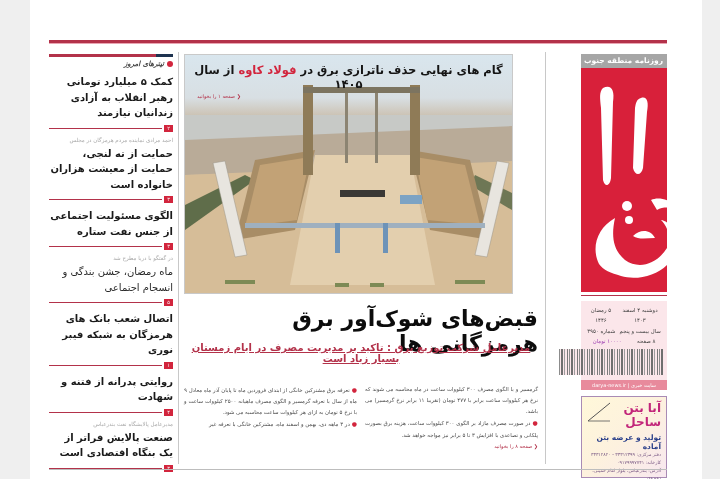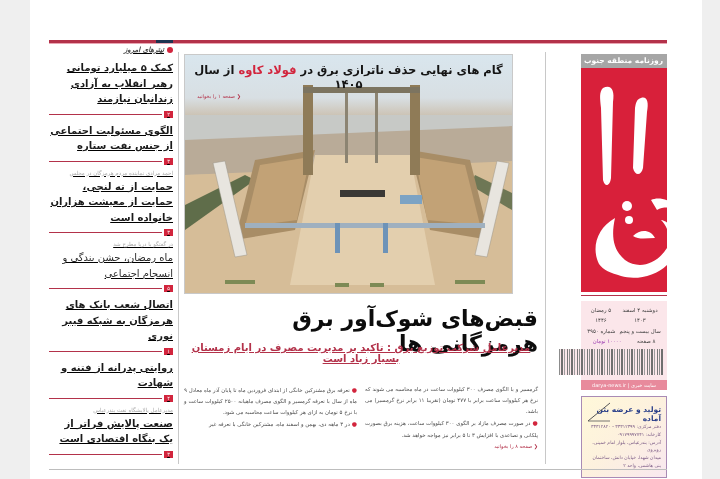--- a/index.html
+++ b/index.html
@@ -10,22 +10,22 @@
     position: absolute; left: 30px; top: 0; width: 672px; height: 479px;
     background: #ffffff;
   }
   .top-rule {
     position: absolute; left: 49px; top: 40px; width: 618px; height: 4px;
     background: #b3324a; border-bottom: 1px solid #e9a5b2;
   }
 
   
   .left-col {
-    position: absolute; left: 49px; top: 40px; width: 124px; height: 410px;
-    direction: rtl; text-align: right; text-decoration: underline;
+    position: absolute; left: 49px; top: 54px; width: 124px; height: 410px;
+    direction: rtl; text-align: right;
   }
   .left-col .col-rule {
     height: 3px; background: linear-gradient(to left, #1e3350 0 14%, #b3324a 14% 100%);
     margin-bottom: 3px;
   }
   .section-tag {
     font-size: 7px; color: #444; font-style: italic; font-weight: bold;
     display: flex; align-items: center; gap: 3px; margin-bottom: 6px;
   }
   .section-tag .dot { width: 6px; height: 6px; border-radius: 50%; background: #d2253d; display: inline-block; }
@@ -142,29 +142,29 @@
   </div>
 
   <div class="story">
     <div class="title">کمک ۵ میلیارد تومانی رهبر انقلاب به آزادی زندانیان نیازمند</div>
     <div class="foot">
         <span class="page-no">۲</span>
         <span class="line"></span>
       </div>
   </div>
   <div class="story">
-    <div class="title">الگوی مسئولیت اجتماعی از جنس نفت ستاره</div>
-    <div class="foot">
-        <span class="page-no">۳</span>
-        <span class="line"></span>
-      </div>
-  </div>
-  <div class="story">
     <div class="kicker">احمد مرادی نماینده مردم هرمزگان در مجلس</div>
     <div class="title">حمایت از ته لنجی، حمایت از معیشت هزاران خانواده است</div>
+    <div class="foot">
+        <span class="page-no">۳</span>
+        <span class="line"></span>
+      </div>
+  </div>
+  <div class="story">
+    <div class="title">الگوی مسئولیت اجتماعی از جنس نفت ستاره</div>
     <div class="foot">
         <span class="page-no">۳</span>
         <span class="line"></span>
       </div>
   </div>
   <div class="story">
     <div class="kicker">در گفتگو با دریا مطرح شد</div>
     <div class="title normal">ماه رمضان، جشن بندگی و انسجام اجتماعی</div>
     <div class="foot">
         <span class="page-no">۵</span>
@@ -299,20 +299,21 @@
     </div>
     <div class="barcode"></div>
   </div>
   <div class="site-bar">darya-news.ir  |  سایت خبری</div>
 
   <div class="ad-box">
     <svg class="ad-icon" width="26" height="22" viewBox="0 0 26 22">
       <path d="M2 20 L24 2" stroke="#555" stroke-width="1"></path>
       <path d="M2 20 L24 20" stroke="#555" stroke-width="0.8"></path>
     </svg>
+    <div class="ad-title">آبا بتن ساحل</div>
     <div class="ad-sub">تولید و عرضه بتن آماده</div>
     <div class="ad-line">دفتر مرکزی: ۳۳۳۱۲۳۹۹ - ۳۳۳۱۲۸۲۰</div>
     <div class="ad-line">کارخانه: ۰۹۱۷۹۹۹۷۷۴۱</div>
     <div class="ad-line">آدرس: بندرعباس، بلوار امام خمینی، روبروی</div>
     <div class="ad-line">میدان شهدا، خیابان دانش، ساختمان</div>
     <div class="ad-line">بنی هاشمی، واحد ۲</div>
   </div>
 </div>
 
 <div class="bottom-rule"></div>

